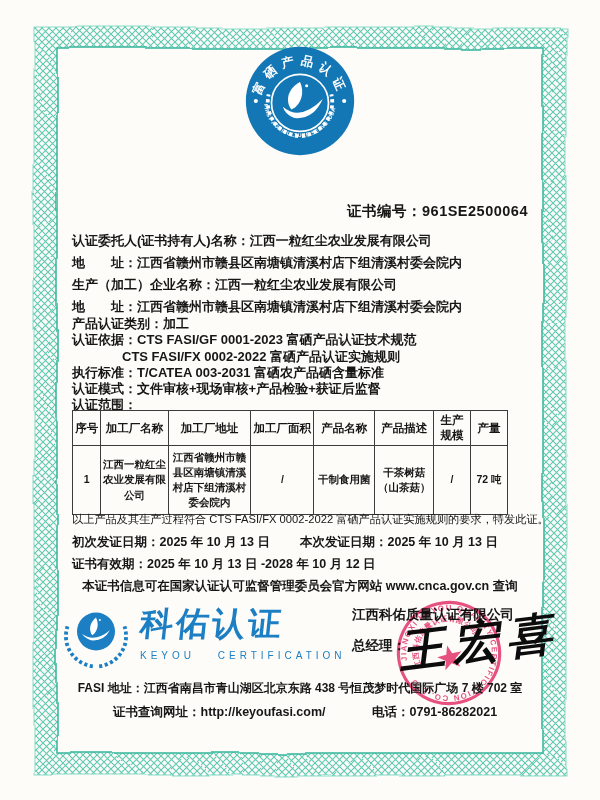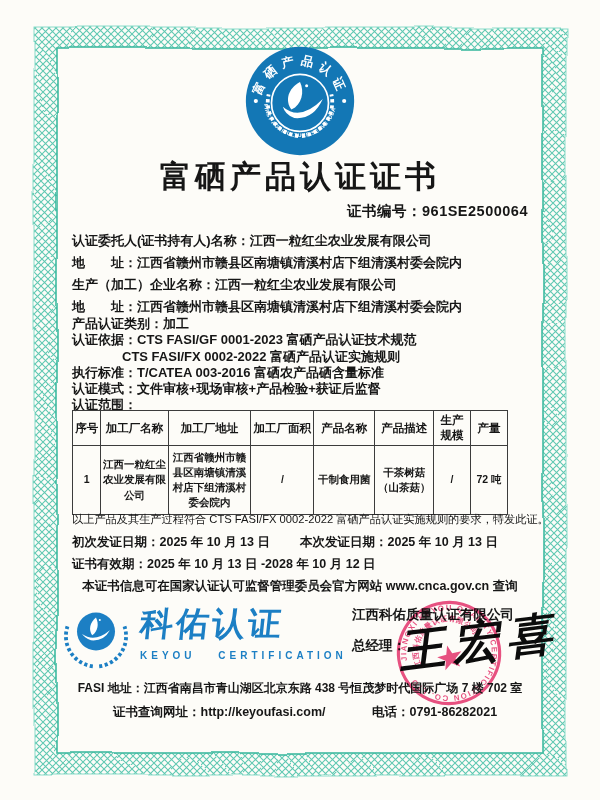--- a/index.html
+++ b/index.html
@@ -19,21 +19,21 @@
   table.scope th{font-size:11.5px;height:26px;}
   table.scope td{font-size:10.5px;height:64px;line-height:1.45;}
   .decl{position:absolute;left:72px;top:512px;font-size:11.2px;font-weight:normal;white-space:nowrap;}
   .d1a{position:absolute;left:72px;top:534px;font-size:12.5px;font-weight:bold;white-space:nowrap;}
   .d1b{position:absolute;left:300px;top:534px;font-size:12.5px;font-weight:bold;white-space:nowrap;}
   .d2{position:absolute;left:72px;top:556px;font-size:12.5px;font-weight:bold;white-space:nowrap;}
   .qnote{position:absolute;top:578px;left:0;width:100%;text-align:center;font-size:12.5px;font-weight:bold;}
   .emblem{position:absolute;left:58px;top:596px;width:76px;height:76px;}
   .wordmark{position:absolute;left:140px;top:602px;}
   .wm-cn{font-size:33px;font-weight:bold;color:#1c7fc4;letter-spacing:3px;transform:skewX(-6deg);}
-  .wm-en{font-size:10px;font-weight:bold;color:#1c7fc4;letter-spacing:4px;word-spacing:16px;margin-top:3px;}
+  .wm-en{font-size:10px;font-weight:normal;color:#1c7fc4;letter-spacing:4px;word-spacing:16px;margin-top:3px;}
   .company{position:absolute;left:352px;top:606px;font-size:13.5px;font-weight:bold;white-space:nowrap;}
   .signer{position:absolute;left:352px;top:637px;font-size:13.5px;font-weight:bold;text-align:right;}
   .signature{position:absolute;left:398px;top:612px;font-size:46px;font-weight:bold;font-style:italic;
         font-family:"DejaVu Serif",serif;letter-spacing:8px;color:#0c0c0c;transform:rotate(-7deg);white-space:nowrap;}
   .stamp{position:absolute;left:388px;top:592px;width:122px;height:122px;mix-blend-mode:multiply;opacity:.85;}
   .addr{position:absolute;top:680px;left:0;width:100%;text-align:center;font-size:12px;font-weight:bold;white-space:nowrap;}
   .url{position:absolute;left:113px;top:704px;font-size:12.5px;font-weight:bold;white-space:nowrap;}
   .tel{position:absolute;left:372px;top:704px;font-size:12.5px;font-weight:bold;white-space:nowrap;}
 </style>
 </head>
@@ -73,31 +73,30 @@
     <circle cx="13.5" cy="60" r="2.2" fill="#ffffff"></circle>
     <circle cx="106.5" cy="60" r="2.2" fill="#ffffff"></circle>
     <circle cx="60" cy="62" r="30" fill="none" stroke="#ffffff" stroke-width="1.8"></circle>
     <path d="M58,97 A36,36 0 0 1 27,53" stroke="#ffffff" stroke-width="4" stroke-dasharray="3.5 3" fill="none"></path>
     <path d="M62,97 A36,36 0 0 0 93,53" stroke="#ffffff" stroke-width="4" stroke-dasharray="3.5 3" fill="none"></path>
     <path d="M60,40 C47,47 44,60 51,69 C62,64 65,50 60,40 Z" fill="#ffffff"></path>
     <path d="M42,66 Q60,82 84,58 Q74,80 54,78 Q44,74 42,66 Z" fill="#ffffff"></path>
     <circle cx="67" cy="44" r="1.6" fill="#ffffff"></circle>
   </svg>
 
-  <div class="title">富硒产品认证证书</div>
   <div class="certno"><span>证书编号：</span><span>961SE2500064</span></div>
 
   <div class="line f0"><span>认证委托人(证书持有人)名称：</span><span>江西一粒红尘农业发展有限公司</span></div>
   <div class="line f1"><span>地　　址：</span><span>江西省赣州市赣县区南塘镇清溪村店下组清溪村委会院内</span></div>
   <div class="line f2"><span>生产（加工）企业名称：</span><span>江西一粒红尘农业发展有限公司</span></div>
   <div class="line f3"><span>地　　址：</span><span>江西省赣州市赣县区南塘镇清溪村店下组清溪村委会院内</span></div>
   <div class="line f4"><span>产品认证类别：</span><span>加工</span></div>
   <div class="line f5"><span>认证依据：</span><span>CTS FASI/GF 0001-2023 富硒产品认证技术规范</span></div>
   <div class="line f6"><span>CTS FASI/FX 0002-2022 富硒产品认证实施规则</span></div>
-  <div class="line f7"><span>执行标准：</span><span>T/CATEA 003-2016 富硒农产品硒含量标准</span></div>
+  <div class="line f7"><span>执行标准：</span><span>T/CATEA 003-2031 富硒农产品硒含量标准</span></div>
   <div class="line f8"><span>认证模式：</span><span>文件审核+现场审核+产品检验+获证后监督</span></div>
   <div class="line f9"><span>认证范围：</span></div>
 
   <table class="scope">
     <colgroup>
       <col style="width:6.5%">
         <col style="width:15.5%">
         <col style="width:19%">
         <col style="width:14.5%">
       <col style="width:14%">

